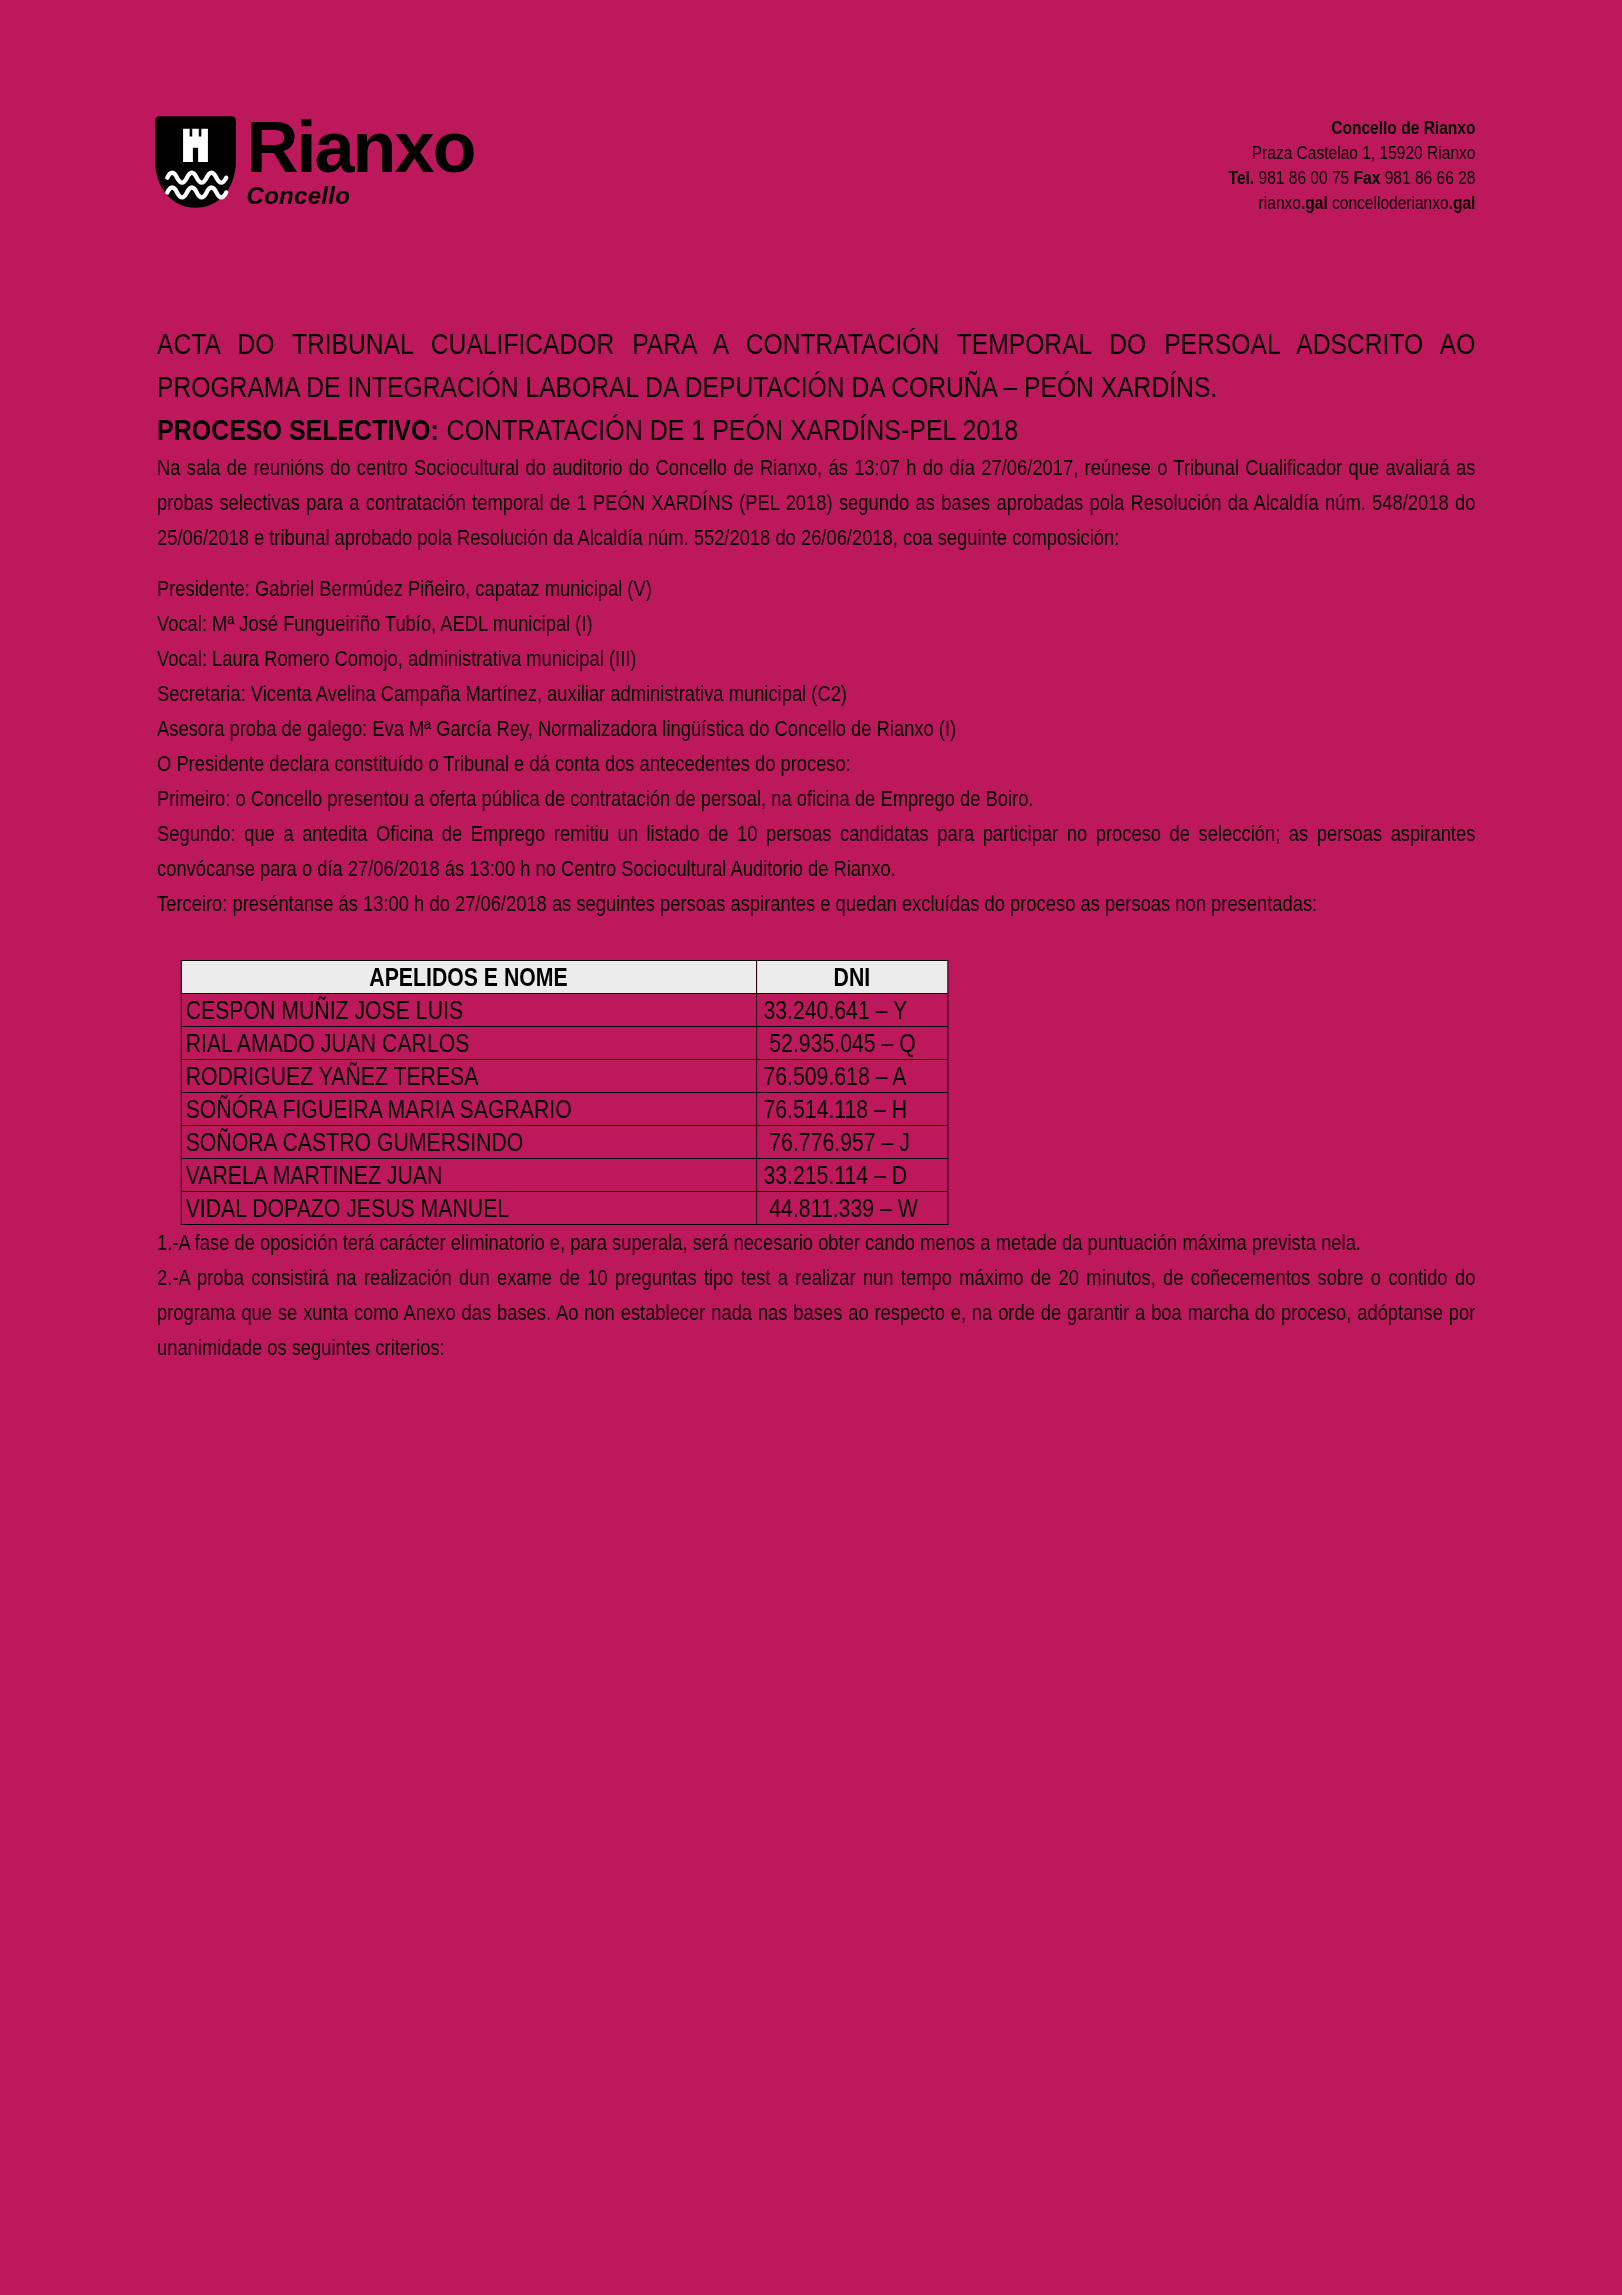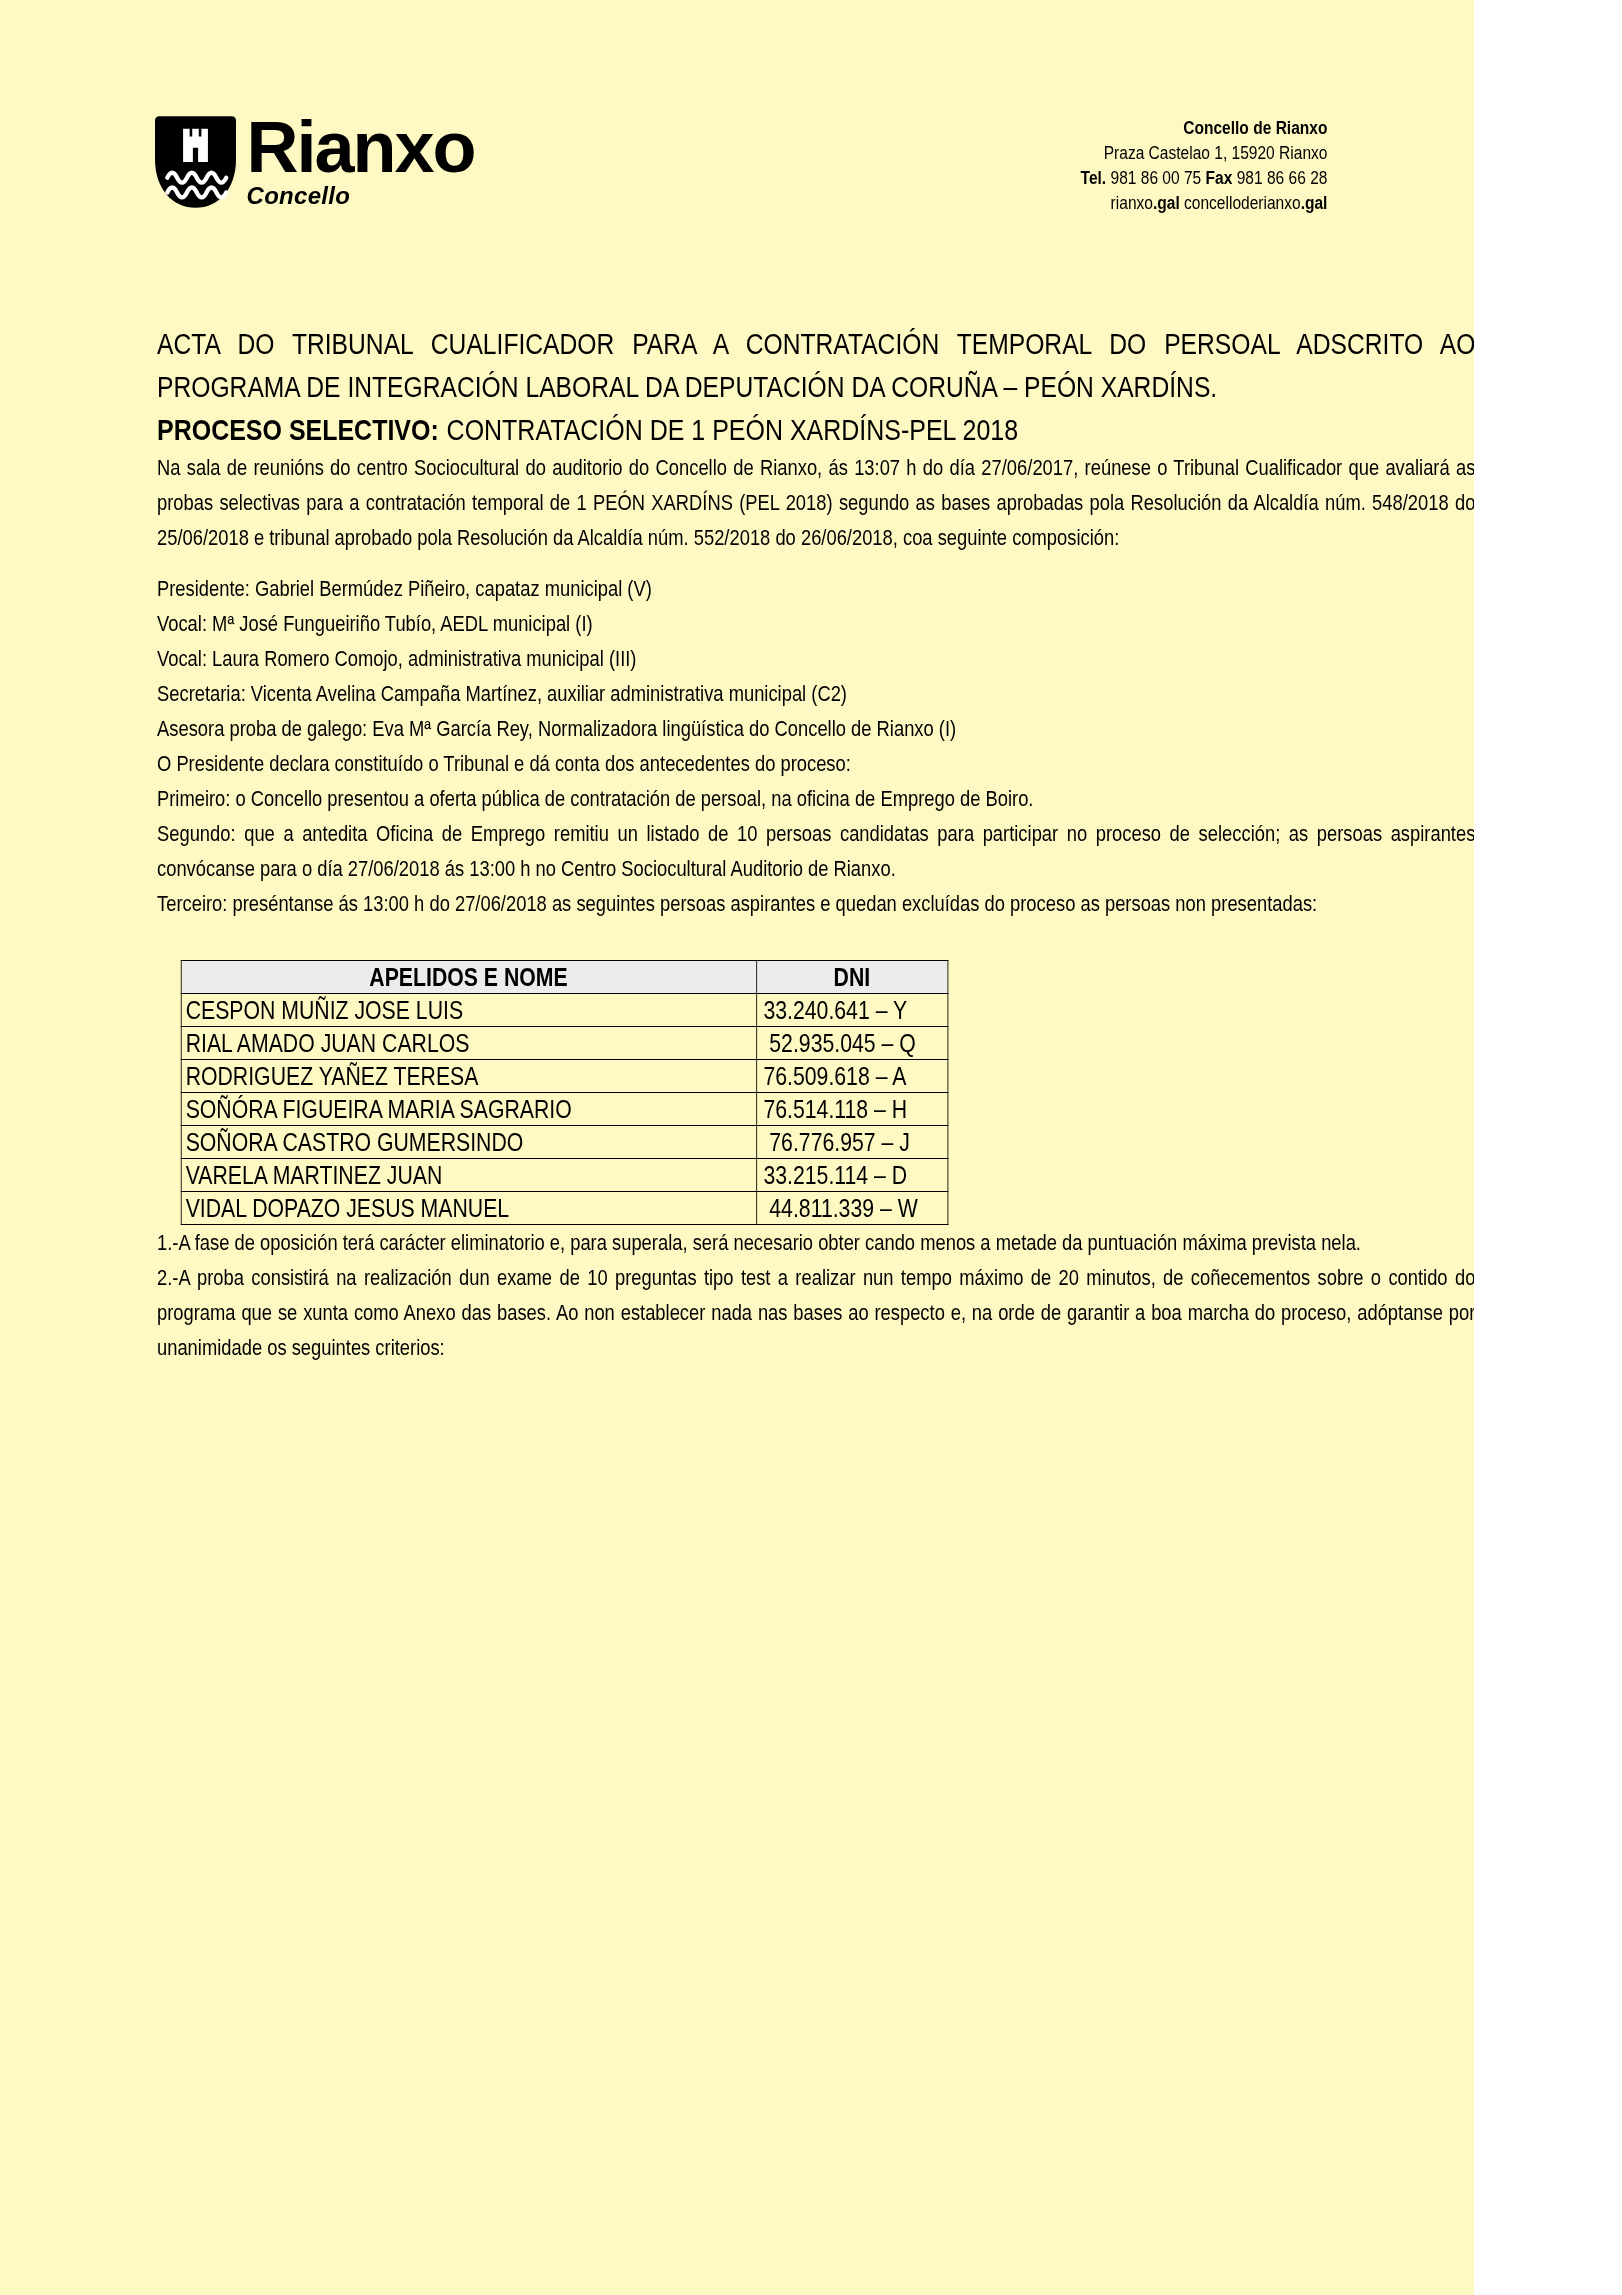--- a/index.html
+++ b/index.html
@@ -1,17 +1,17 @@
 <!DOCTYPE html>
 <html style="font-size:10.5px"><head>
 <meta charset="utf-8">
 <style>
   html,body { margin:0; padding:0; background:#ffffff; }
   .page {
-    position:relative; width:1474px; height:2295px; background:#fef9c3;
+    position:relative; width:1622px; height:2295px; background:#be185d;
     color:#000; font-family:"Liberation Sans","DejaVu Sans",sans-serif;
     overflow:hidden;
   }
   .bold { font-weight:bold; }
 
   
   .logo { position:absolute; left:155px; top:116px; display:flex; align-items:flex-start; }
   .logo-text { margin-left:10.5px; padding-top:0; }
   .logo-name { font-weight:bold; font-size:72px; line-height:63px; letter-spacing:-2px; }
   .logo-sub  { font-weight:bold; font-size:24px; line-height:22px; margin-top:6px; letter-spacing:0.3px;font-style:italic; }

